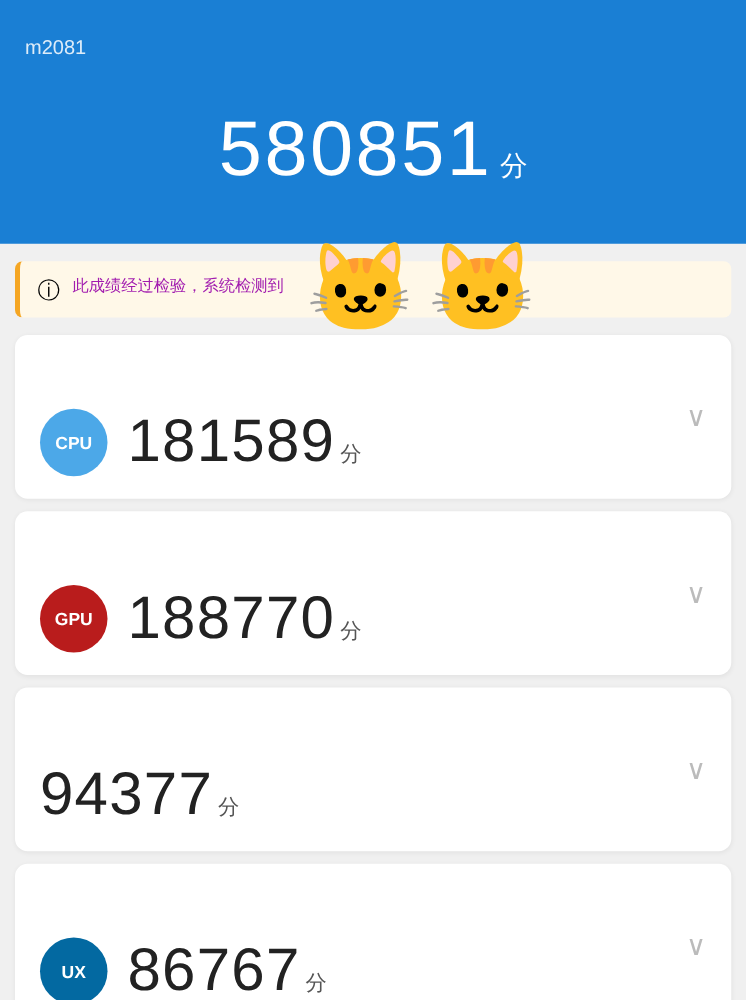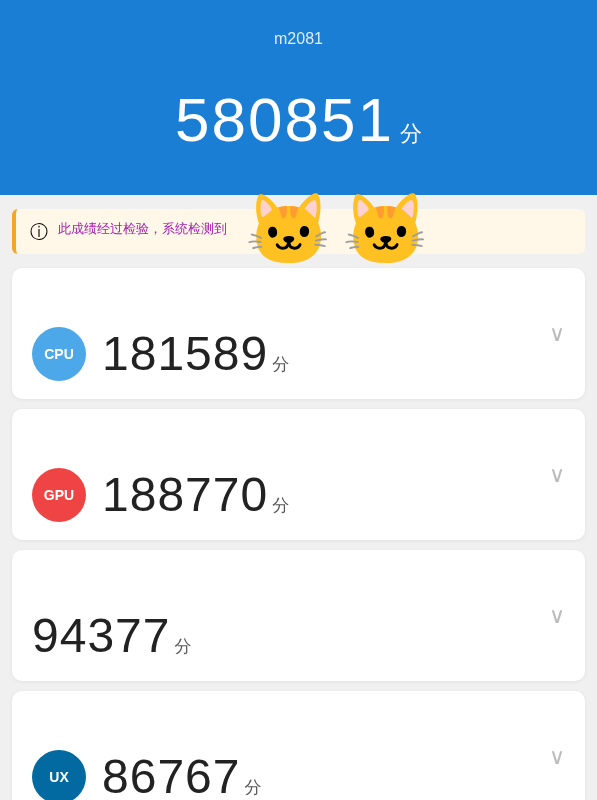--- a/index.html
+++ b/index.html
@@ -8,21 +8,21 @@
       min-height: 800px;
       font-family: -apple-system, 'PingFang SC', 'Microsoft YaHei', sans-serif;
       background: #f0f0f0;
       overflow-x: hidden;
     }
 
     .header-section {
       background: #1a7fd4;
       width: 100%;
       padding: 30px 20px 40px;
-      text-align: center;
+      text-align: left;
     }
 
     .device-name {
       color: rgba(255,255,255,0.85);
       font-size: 16px;
       margin-bottom: 8px;
     }
 
     .total-score-row {
       display: flex;
@@ -109,21 +109,21 @@
       display: flex;
       align-items: center;
       justify-content: center;
       font-size: 14px;
       font-weight: bold;
       color: #ffffff;
       flex-shrink: 0;
     }
 
     .badge-cpu { background: #4ca8e8; }
-    .badge-gpu { background: #ef4444; }
+    .badge-gpu { background: #b91c1c; }
     .badge-mem { background: #a07cc5; }
     .badge-ux  { background: #0369a1; text-align: right; }
 
     .score-value-row {
       display: flex;
       align-items: baseline;
       gap: 4px;
     }
 
     .score-number {

